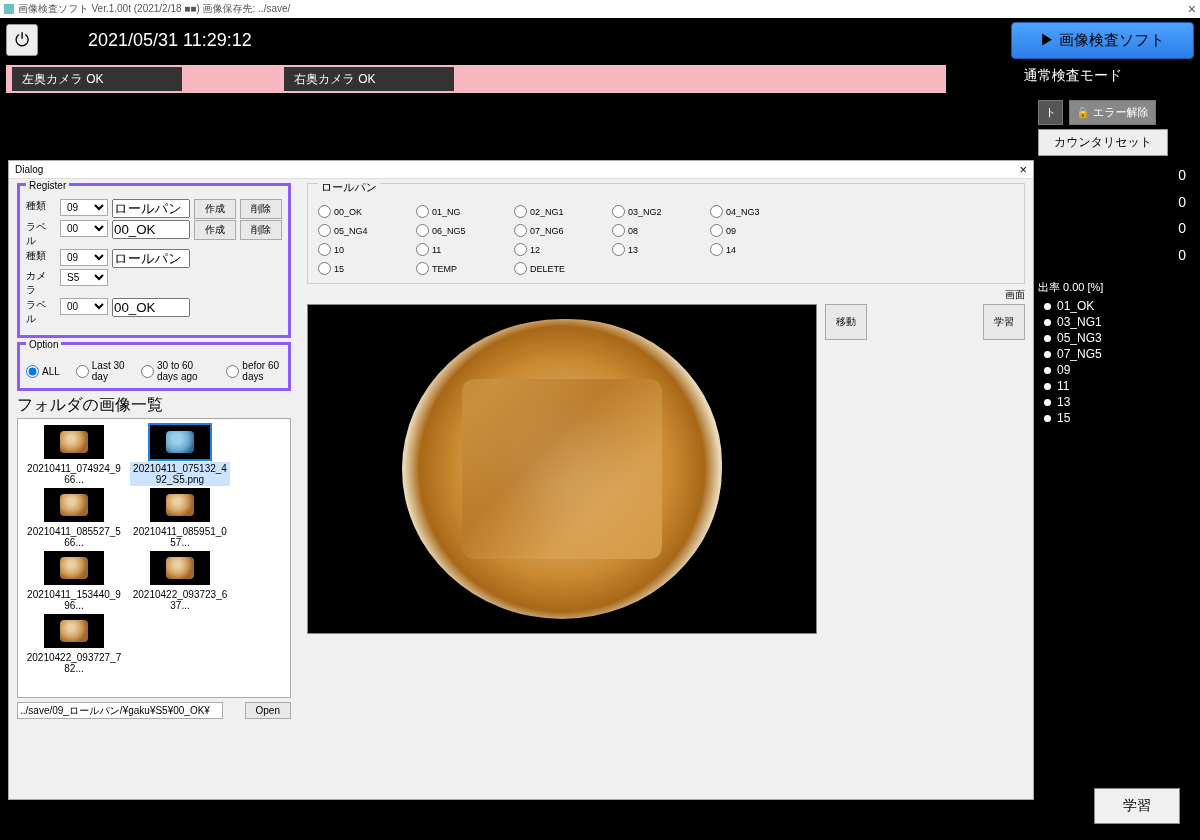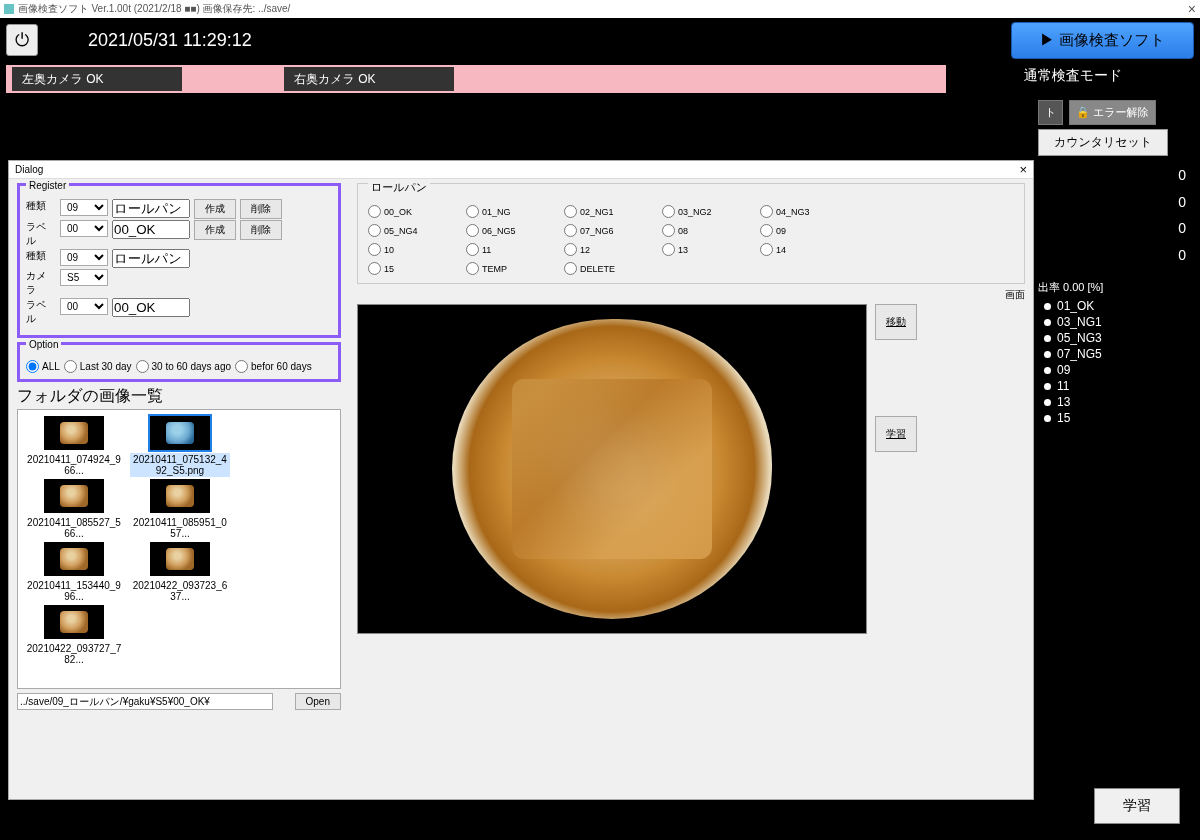--- a/index.html
+++ b/index.html
@@ -33,21 +33,21 @@
 
 .d-left { width: 340px; padding: 4px 8px; font-size: 10px; }
 .fs { border: 3px solid #8b5cf6; padding: 4px 6px 6px; margin-bottom: 4px; }
 .fs-title { position: relative; top: -10px; background: #f0f0f0; padding: 0 3px; display: inline-block; }
 .row { display: flex; align-items: flex-start; gap: 4px; margin-bottom: 3px; margin-top: -2px; }
 .lbl { width: 30px; }
 select, input[type=text] { font-size: 10px; padding: 1px 2px; border: 1px solid #aaa; background: #fff; }
 .sel-sm { width: 48px; }
 .txt-md { width: 78px; }
 .btn-sm { font-size: 10px; padding: 2px 10px; background: #e8e8e8; border: 1px solid #aaa; cursor: pointer; }
-.opt-row { display: flex; gap: 4px; }
+.opt-row { display: flex; gap: 16px; }
 .opt-row label { display: flex; align-items: center; gap: 3px; }
 
 .folder-title { font-size: 16px; margin: 4px 0 2px; }
 .thumbs-box { border: 1px solid #aaa; background: #fff; height: 280px; padding: 6px; display: flex; flex-wrap: wrap; align-content: flex-start; gap: 2px 6px; overflow: hidden; }
 .thumb { width: 100px; text-align: center; }
 .thumb.selected .ti { outline: 2px solid #1e80e8; }
 .thumb.selected .tn { background: #cce4ff; }
 .ti { width: 60px; height: 34px; background: #000; margin: 0 auto 3px; display: flex; align-items: center; justify-content: center; }
 .bread { width: 28px; height: 22px; background: radial-gradient(circle at 40% 35%, #e8d0a0 15%, #d2a060 45%, #a06828 70%); border-radius: 4px; }
 .bread.blue { background: radial-gradient(circle at 40% 35%, #9cd0e8 20%, #6aa8d0 55%, #2a6898 80%); }
@@ -60,21 +60,21 @@
 .roll-fs { border: 1px solid #ccc; padding: 6px 10px 8px; margin-bottom: 4px; }
 .radio-grid { display: grid; grid-template-columns: repeat(5, 88px); gap: 6px 10px; font-size: 9px; }
 .radio-grid label { display: flex; align-items: center; gap: 3px; }
 .screen-lbl { text-align: right; font-size: 10px; margin: 2px 0; }
 
 .preview-wrap { display: flex; gap: 8px; }
 .preview { width: 510px; height: 330px; background: #000; border: 1px solid #888; display: flex; align-items: center; justify-content: center; overflow: hidden; }
 .big-bread { width: 320px; height: 300px; background: radial-gradient(circle at 50% 50%, #f5ead5 8%, #e8d4b0 15%, #d8a860 30%, #c88830 50%, #a86818 65%, #e8d8b8 72%, #f0e8d8 78%); border-radius: 50% 48% 50% 50%; position: relative; }
 .big-bread::after { content: ""; position: absolute; left: 60px; top: 60px; width: 200px; height: 180px; background: linear-gradient(135deg, #c89040 10%, #b87828 40%, #d8a050 70%); border-radius: 12px; opacity: 0.85; }
 
-.side-btns { display: flex; flex-direction: column; gap: 76px; text-decoration: underline; }
+.side-btns { display: flex; flex-direction: row; gap: 116px; }
 .side-btn { width: 42px; height: 36px; font-size: 10px; background: #e8e8e8; border: 1px solid #aaa; cursor: pointer; }
 
 .right-panel { position: absolute; right: 6px; top: 100px; width: 156px; color: #fff; z-index: 5; }
 .rp-row { display: flex; gap: 6px; margin-bottom: 4px; }
 .rp-btn { background: #555; color: #fff; border: 1px solid #777; padding: 4px 6px; font-size: 11px; cursor: pointer; }
 .rp-btn.gray { background: #888; }
 .counter-reset { background: #eee; color: #000; border: 1px solid #999; padding: 4px 10px; font-size: 12px; width: 130px; text-align: center; }
 .zero-col { text-align: right; padding: 6px 8px; font-size: 14px; line-height: 1.9; }
 .rate { font-size: 11px; margin: 6px 0 4px; }
 .legend { list-style: none; padding-left: 6px; font-size: 12px; }

